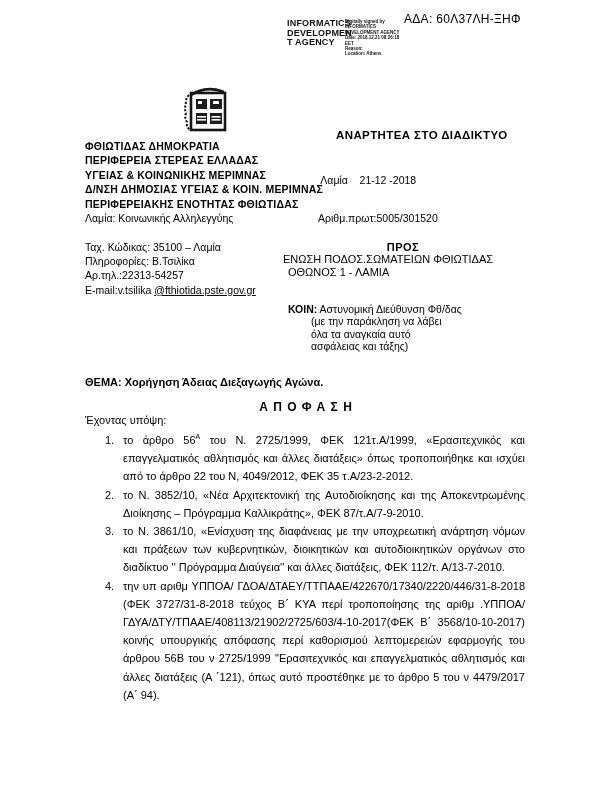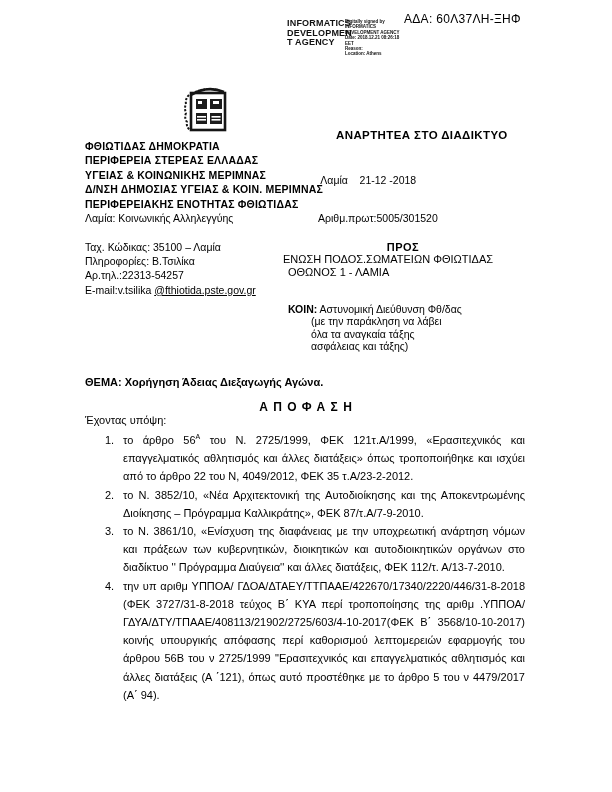--- a/index.html
+++ b/index.html
@@ -104,21 +104,21 @@
     <div class="pros">ΠΡΟΣ</div>
     <div>ΕΝΩΣΗ ΠΟΔΟΣ.ΣΩΜΑΤΕΙΩΝ ΦΘΙΩΤΙΔΑΣ</div>
     <div class="indent1">ΟΘΩΝΟΣ 1 - ΛΑΜΙΑ</div>
   </div>
 
   <div class="cc">
     <div>
       <span class="b">ΚΟΙΝ:</span><span> Αστυνομική Διεύθυνση Φθ/δας</span>
     </div>
     <div class="cc-note">(με την παράκληση να λάβει</div>
-      <div class="cc-note">όλα τα αναγκαία τάξης</div>
+      <div class="cc-note">όλα τα αναγκαία αυτό</div>
       <div class="cc-note">ασφάλειας και τάξης)</div>
   </div>
 
   <div class="subject">ΘΕΜΑ: Χορήγηση Άδειας Διεξαγωγής Αγώνα.</div>
 
   <div class="decision">Α Π Ο Φ Α Σ Η</div>
 
   <div class="preamble">Έχοντας υπόψη:</div>
 
   <div class="items">

